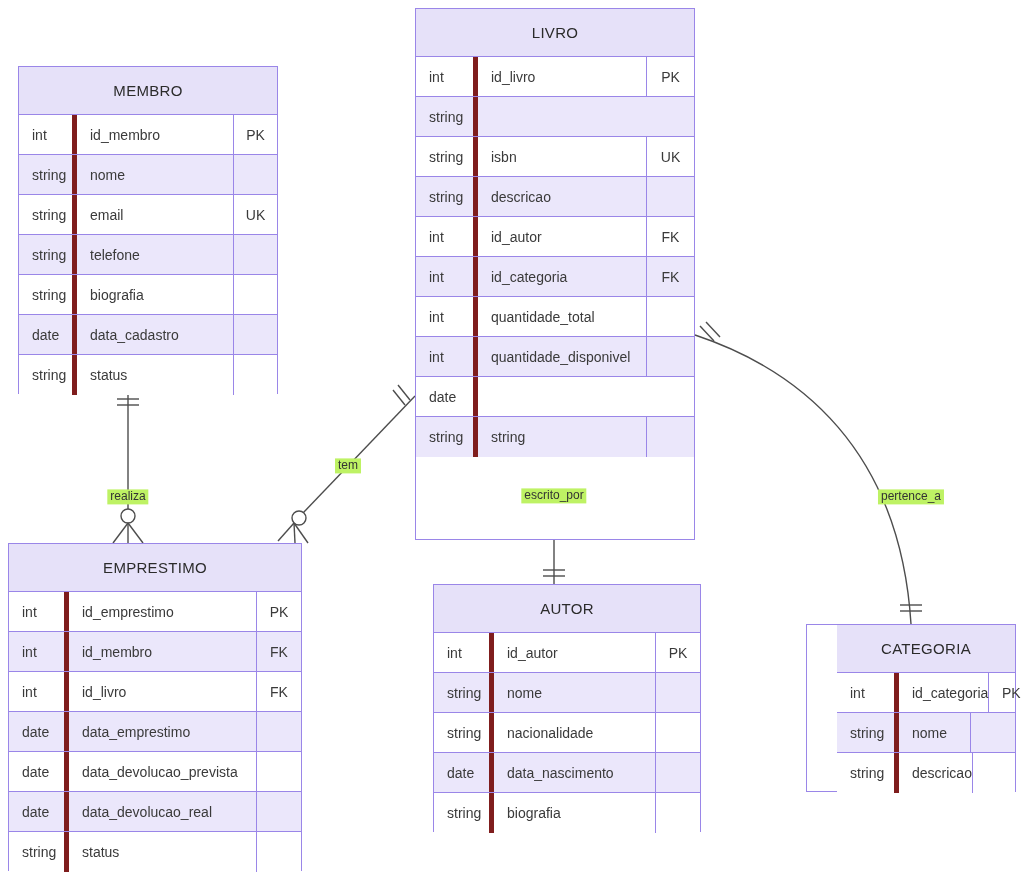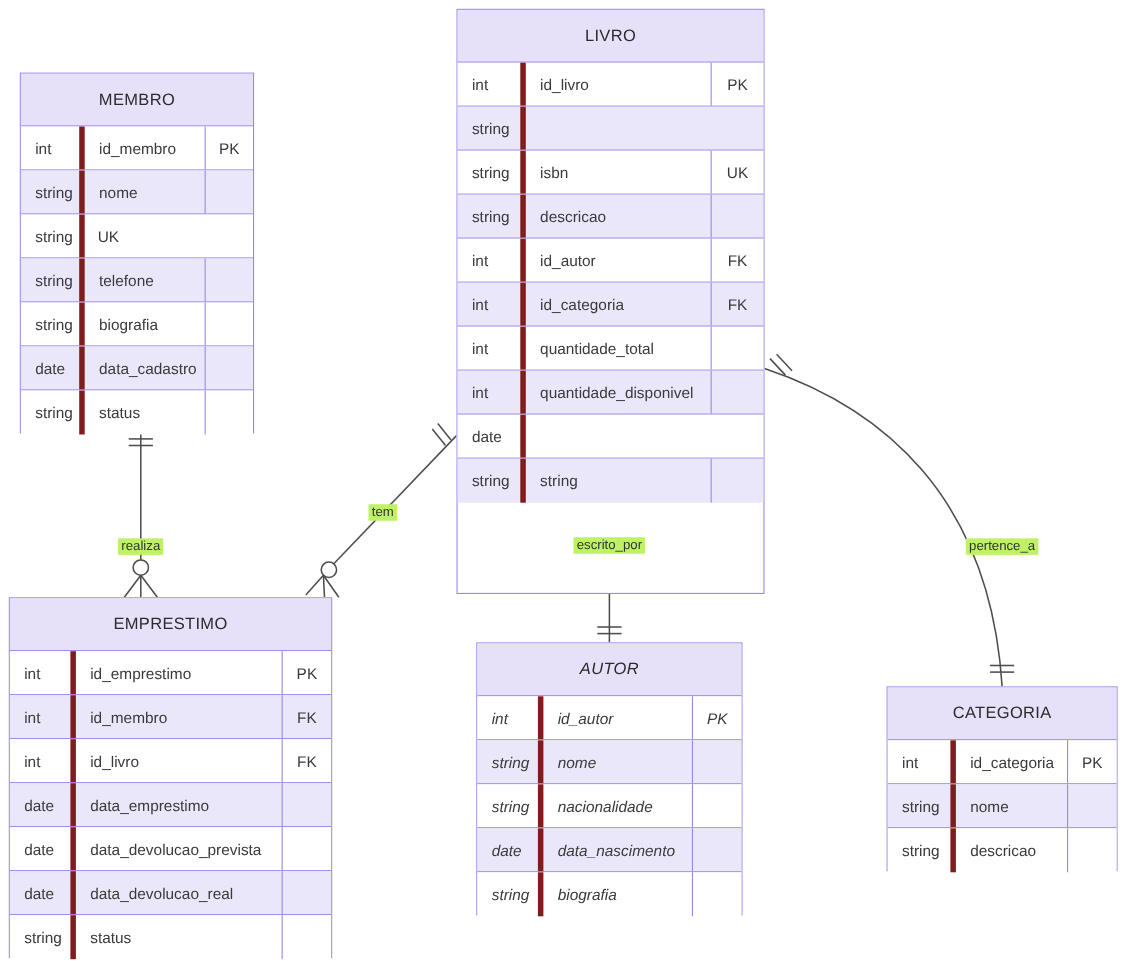--- a/index.html
+++ b/index.html
@@ -109,34 +109,35 @@
         <path d="M695,335 C800,370 900,450 911,624"></path>
         <line x1="700" y1="326" x2="714" y2="341"></line>
         <line x1="706" y1="322" x2="720" y2="337"></line>
         <line x1="900" y1="605" x2="922" y2="605"></line>
         <line x1="900" y1="611" x2="922" y2="611"></line>
       </g>
 
     </g>
   </svg>
 
-<div class="entity" style="left: 18px; top: 66px; width: 213px; height: 328px;">
+<div class="entity" style="left: 18px; top: 66px; width: 260px; height: 328px;">
       <div class="ent-header">MEMBRO</div>
       <div class="ent-row plain">
         <div class="c-type" style="width: 58px; flex: 0 0 58px;">int</div>
         <div class="c-name">id_membro</div>
         <div class="c-key" style="width: 43px; flex: 0 0 43px;">PK</div>
       </div>
       <div class="ent-row alt">
         <div class="c-type" style="width: 58px; flex: 0 0 58px;">string</div>
         <div class="c-name">nome</div>
         <div class="c-key" style="width: 43px; flex: 0 0 43px;"></div>
       </div>
       <div class="ent-row plain">
         <div class="c-type" style="width: 58px; flex: 0 0 58px;">string</div>
+        <div class="c-name">email</div>
         <div class="c-key" style="width: 43px; flex: 0 0 43px;">UK</div>
       </div>
       <div class="ent-row alt">
         <div class="c-type" style="width: 58px; flex: 0 0 58px;">string</div>
         <div class="c-name">telefone</div>
         <div class="c-key" style="width: 43px; flex: 0 0 43px;"></div>
       </div>
       <div class="ent-row plain">
         <div class="c-type" style="width: 58px; flex: 0 0 58px;">string</div>
         <div class="c-name">biografia</div>
@@ -235,21 +236,21 @@
         <div class="c-type" style="width: 60px; flex: 0 0 60px;">date</div>
         <div class="c-name">data_devolucao_real</div>
         <div class="c-key" style="width: 44px; flex: 0 0 44px;"></div>
       </div>
       <div class="ent-row plain">
         <div class="c-type" style="width: 60px; flex: 0 0 60px;">string</div>
         <div class="c-name">status</div>
         <div class="c-key" style="width: 44px; flex: 0 0 44px;"></div>
       </div>
     </div>
-    <div class="entity" style="left: 433px; top: 584px; width: 242px; height: 248px; font-style: italic;">
+    <div class="entity" style="left: 433px; top: 584px; width: 268px; height: 248px;">
       <div class="ent-header">AUTOR</div>
       <div class="ent-row plain">
         <div class="c-type" style="width: 60px; flex: 0 0 60px;">int</div>
         <div class="c-name">id_autor</div>
         <div class="c-key" style="width: 44px; flex: 0 0 44px;">PK</div>
       </div>
       <div class="ent-row alt">
         <div class="c-type" style="width: 60px; flex: 0 0 60px;">string</div>
         <div class="c-name">nome</div>
         <div class="c-key" style="width: 44px; flex: 0 0 44px;"></div>
@@ -263,21 +264,21 @@
         <div class="c-type" style="width: 60px; flex: 0 0 60px;">date</div>
         <div class="c-name">data_nascimento</div>
         <div class="c-key" style="width: 44px; flex: 0 0 44px;"></div>
       </div>
       <div class="ent-row plain">
         <div class="c-type" style="width: 60px; flex: 0 0 60px;">string</div>
         <div class="c-name">biografia</div>
         <div class="c-key" style="width: 44px; flex: 0 0 44px;"></div>
       </div>
     </div>
-    <div class="entity" style="left: 806px; top: 624px; width: 210px; height: 168px;">
+    <div class="entity" style="left: 806px; top: 624px; width: 210px; height: 168px; padding-left: 30px;">
       <div class="ent-header">CATEGORIA</div>
       <div class="ent-row plain">
         <div class="c-type" style="width: 62px; flex: 0 0 62px;">int</div>
         <div class="c-name">id_categoria</div>
         <div class="c-key" style="width: 44px; flex: 0 0 44px;">PK</div>
       </div>
       <div class="ent-row alt">
         <div class="c-type" style="width: 62px; flex: 0 0 62px;">string</div>
         <div class="c-name">nome</div>
         <div class="c-key" style="width: 44px; flex: 0 0 44px;"></div>

